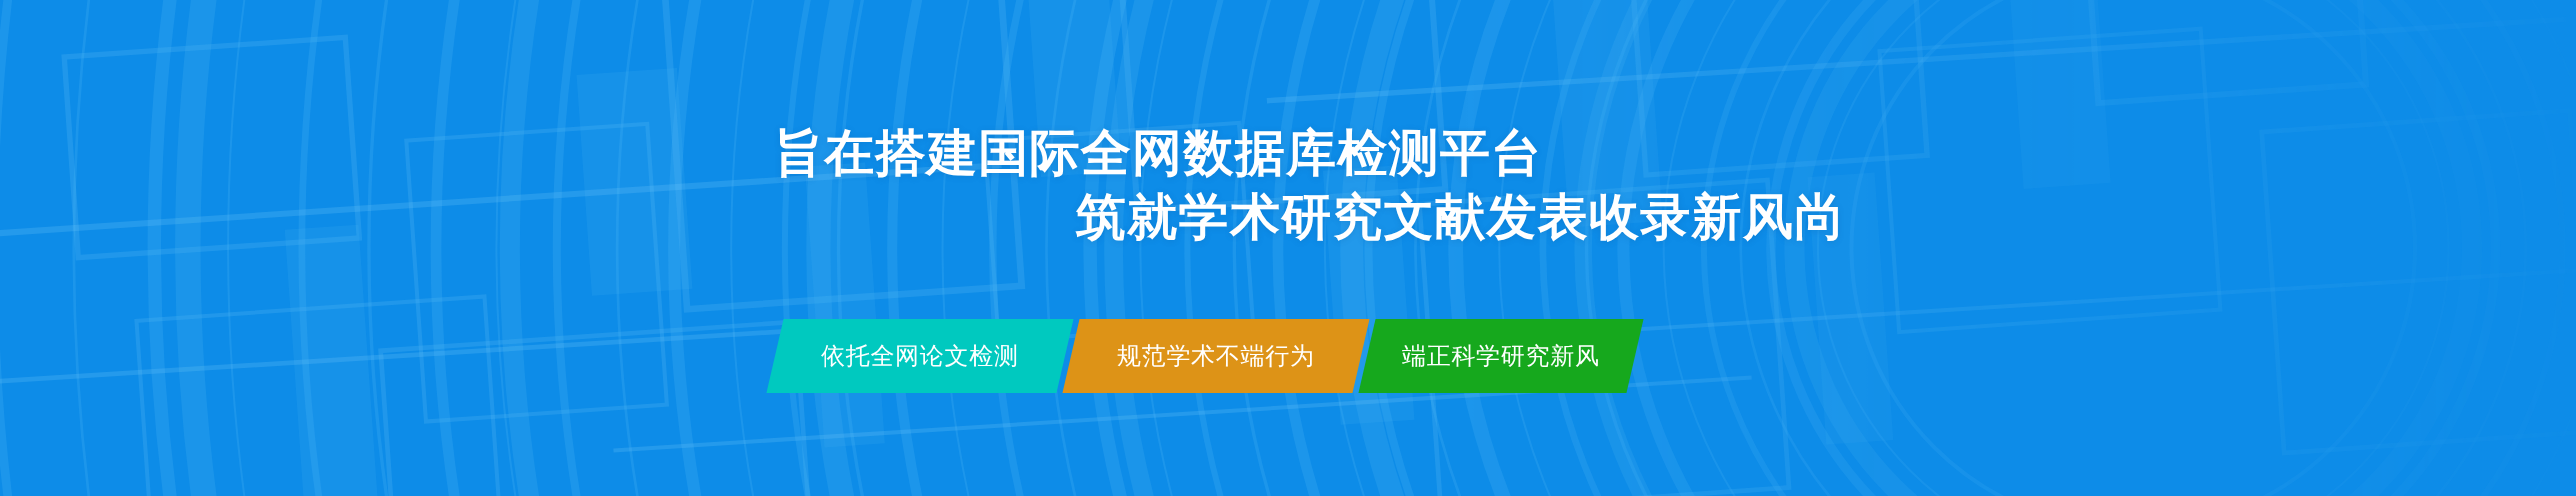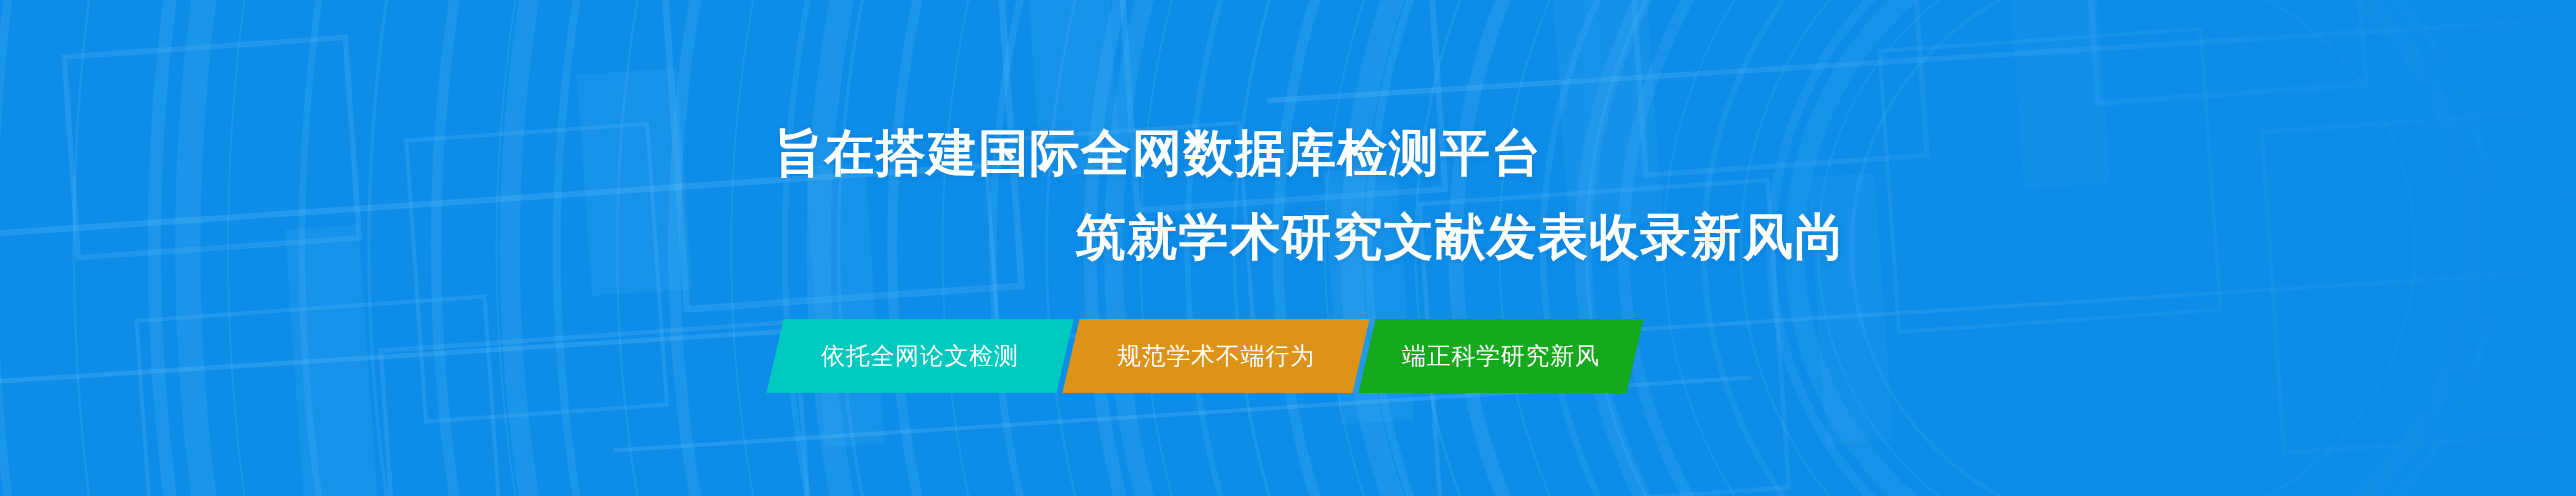--- a/index.html
+++ b/index.html
@@ -42,21 +42,21 @@
   .headline-line {
     color: #ffffff;
     font-size: 50px;
     line-height: 64px;
     font-weight: 700;
     letter-spacing: 1.3px;
     white-space: nowrap;
     text-shadow: 0 1.3px 6.7px rgba(0, 70, 140, 0.18);
   }
   .headline-line.l1 { margin-left: 773px; }
-  .headline-line.l2 { margin-left: 1076px; margin-top: 20px; }
+  .headline-line.l2 { margin-left: 1076px; }
 
   
   .ribbons {
     position: absolute;
     left: 775px;
     top: 319px;
     height: 74px;
     display: flex;
     align-items: stretch;
     z-index: 6;

